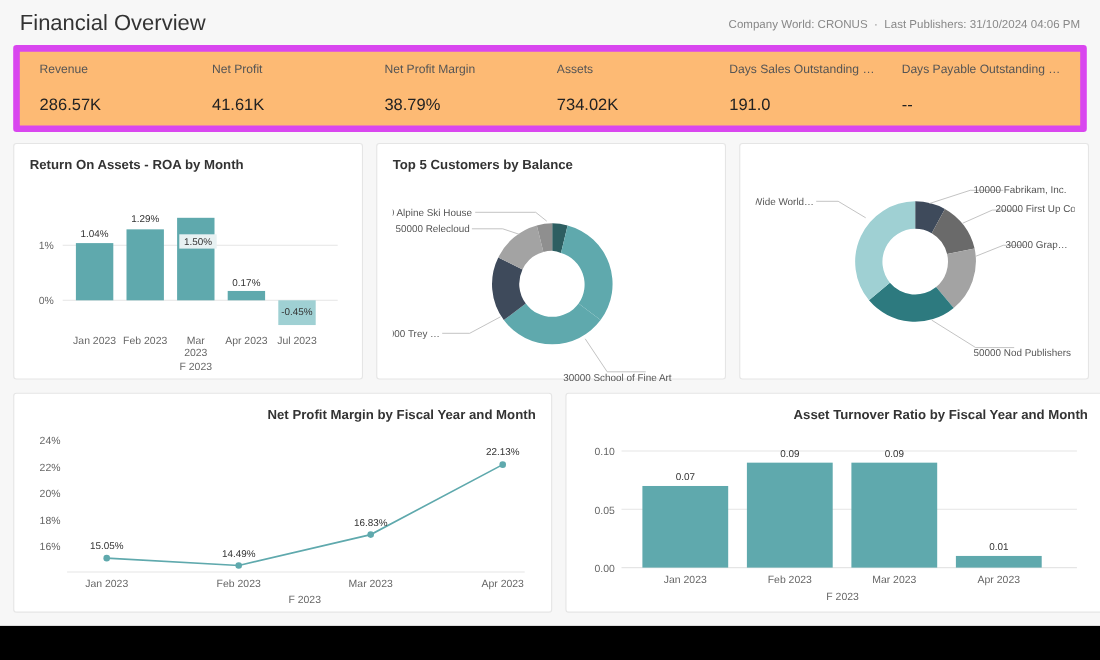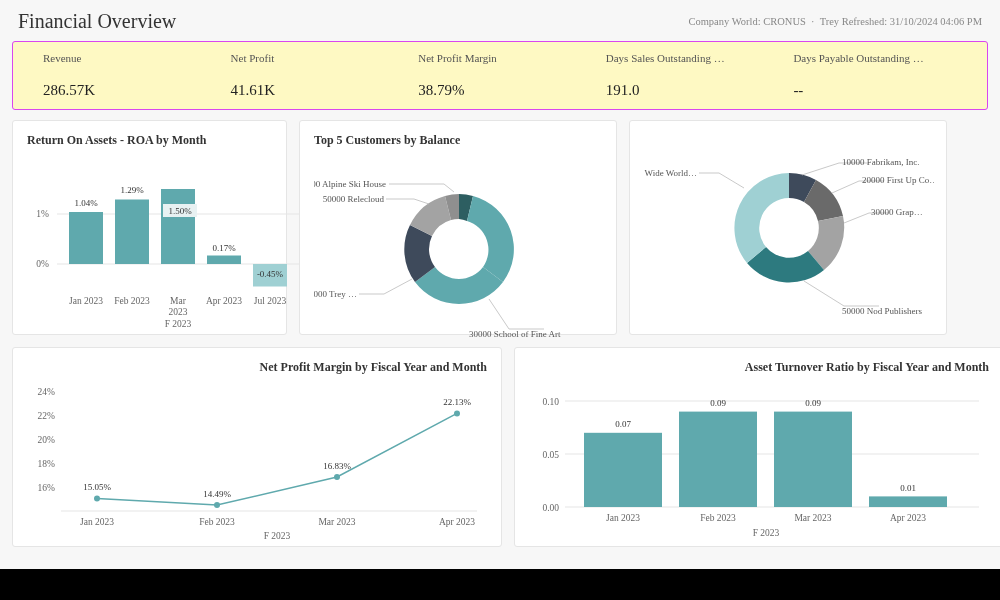--- a/index.html
+++ b/index.html
@@ -1,29 +1,29 @@
 <!DOCTYPE html>
 <html><head>
 <meta charset="utf-8">
 <style>
   * { box-sizing: border-box; margin: 0; padding: 0; }
   body { font-family: "Segoe UI", Arial, sans-serif; background: #f3f3f3; color: #333; font-size: 12px; }
-  .page { width: 1000px; height: 600px; background: #f7f7f7; position: relative; overflow: hidden; font-family: Liberation Serif, serif; }
+  .page { width: 1000px; height: 600px; background: #f7f7f7; position: relative; overflow: hidden; }
   .header { display: flex; justify-content: space-between; align-items: center; padding: 10px 18px 8px 18px; }
   .title { font-size: 20px; font-weight: 400; color: #333; }
   .meta { font-size: 10.5px; color: #888; }
-  .kpirow { margin: 0 12px 10px 12px; background: #fef9c3; border: 1px solid #d946ef; border-radius: 3px; display: flex; padding: 10px 30px; gap: 24px; }
+  .kpirow { margin: 0 12px 10px 12px; background: #fdba74; border: 6px solid #d946ef; border-radius: 3px; display: flex; padding: 10px 18px; gap: 24px; }
   .kpi { flex: 1; }
   .kpi-label { font-size: 11px; color: #555; white-space: nowrap; overflow: hidden; text-overflow: ellipsis; }
   .kpi-value { font-size: 15px; font-weight: 400; color: #222; margin-top: 18px; }
   .row1 { display: flex; gap: 12px; margin: 0 12px 12px 12px; }
   .row2 { display: flex; gap: 12px; margin: 0 12px 12px 12px; text-align: right; }
   .card { background: #fff; border: 1px solid #e5e5e5; border-radius: 3px; padding: 12px 14px 8px 14px; }
   .card-title { font-size: 12px; font-weight: 600; color: #333; margin-bottom: 6px; }
-  .roa-card { width: 275px; height: 215px; }
+  .roa-card { width: 318px; height: 215px; }
   .donut-card { width: 318px; height: 215px; position: relative; }
   .npm-card { flex: 1; height: 200px; }
   .atr-card { flex: 1; height: 200px; }
   svg { display: block; }
   .tick-label { font-size: 9.5px; fill: #666; }
   .bar { fill: #5fa9ad; }
   .bar-neg { fill: #9fd0d3; }
   .data-label { font-size: 9px; fill: #333; }
   .gridline { stroke: #e5e5e5; stroke-width: 1; }
   .line { stroke: #5fa9ad; stroke-width: 1.5; fill: none; }
@@ -36,37 +36,41 @@
 <body>
 
 <div class="page">
 
   <div class="header">
     <div class="title">Financial Overview</div>
     <div class="meta">
       <span>Company World:</span>
       <span>CRONUS</span>
       &nbsp;·&nbsp;
-      <span>Trey Refreshed:</span>
+      <span>Last Publishers:</span>
       <span>31/10/2024 04:06 PM</span>
     </div>
   </div>
 
   <div class="kpirow">
     <div class="kpi">
       <div class="kpi-label">Revenue</div>
       <div class="kpi-value">286.57K</div>
     </div>
     <div class="kpi">
       <div class="kpi-label">Net Profit</div>
       <div class="kpi-value">41.61K</div>
     </div>
     <div class="kpi">
       <div class="kpi-label">Net Profit Margin</div>
       <div class="kpi-value">38.79%</div>
+    </div>
+    <div class="kpi">
+      <div class="kpi-label">Assets</div>
+      <div class="kpi-value">734.02K</div>
     </div>
     <div class="kpi">
       <div class="kpi-label">Days Sales Outstanding …</div>
       <div class="kpi-value">191.0</div>
     </div>
     <div class="kpi">
       <div class="kpi-label">Days Payable Outstanding …</div>
       <div class="kpi-value">--</div>
     </div>
   </div>

